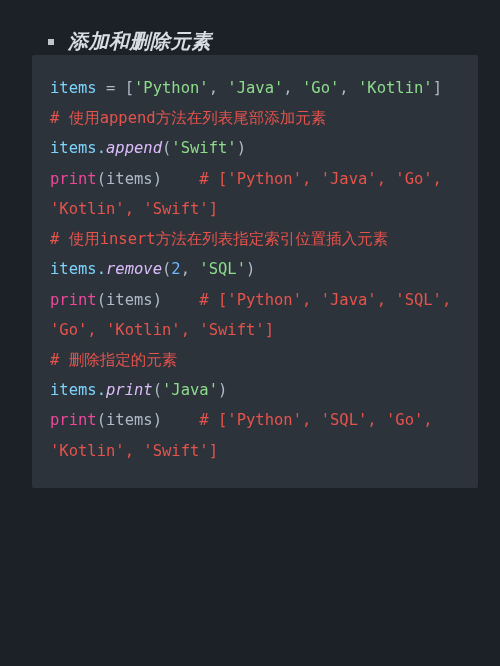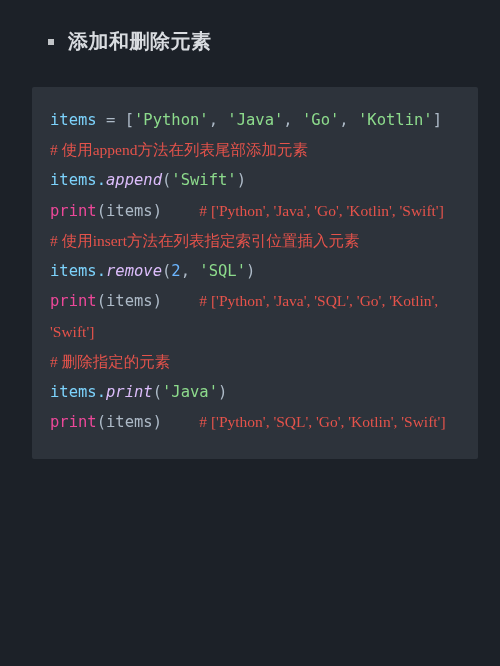--- a/index.html
+++ b/index.html
@@ -14,21 +14,21 @@
       width: 500px;
       height: 666px;
       background: #1c2128;
       padding-top: 28px;
     }
     .heading-row {
       display: flex;
       align-items: center;
       gap: 14px;
       margin-left: 48px;
-      margin-bottom: 32px;
+      font-style: italic;
     }
     .bullet {
       width: 6px;
       height: 6px;
       background: #c1c4c8;
       flex: none;
     }
     .heading-text {
       color: #d9dce0;
       font-family: -apple-system, "PingFang SC", "Microsoft YaHei", "Helvetica Neue", sans-serif;
@@ -46,21 +46,21 @@
       color: #adbac7;
       white-space: pre-wrap;
       word-break: break-word;
       border-radius: 2px;
     }
     .tok-ident { color: #7dd3fc; }
     .tok-op    { color: #adbac7; }
     .tok-punc  { color: #adbac7; }
     .tok-str   { color: #8ddb8c; margin-top: 23px; }
     .tok-num   { color: #6cb6ff; }
-    .tok-cmt   { color: #e5534b; font-family: Liberation Serif, serif; }
+    .tok-cmt   { color: #e5534b; }
     .tok-builtin { color: #ec4899; }
     .tok-func  { color: #dcbdfb; font-style: italic; }
   </style>
 </head>
 <body>
 
 <div class="page">
 
   <div class="heading-row">
     <span class="bullet"></span>

